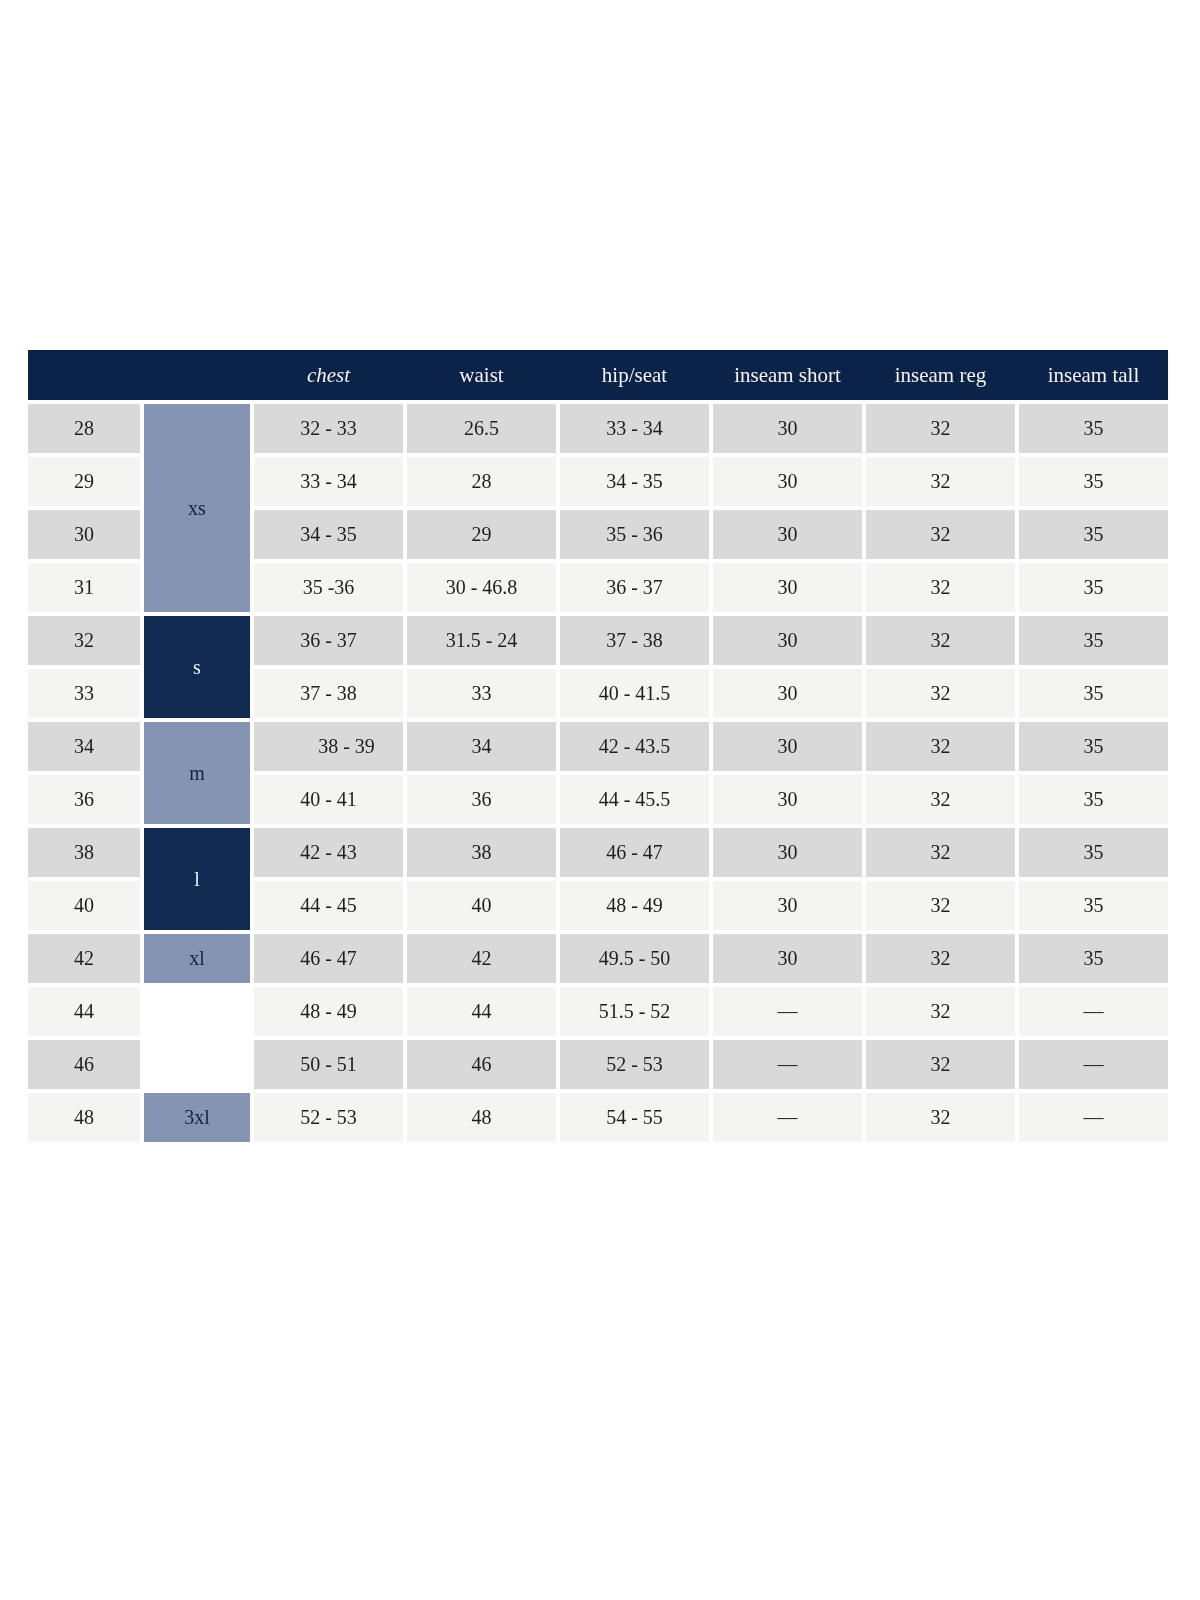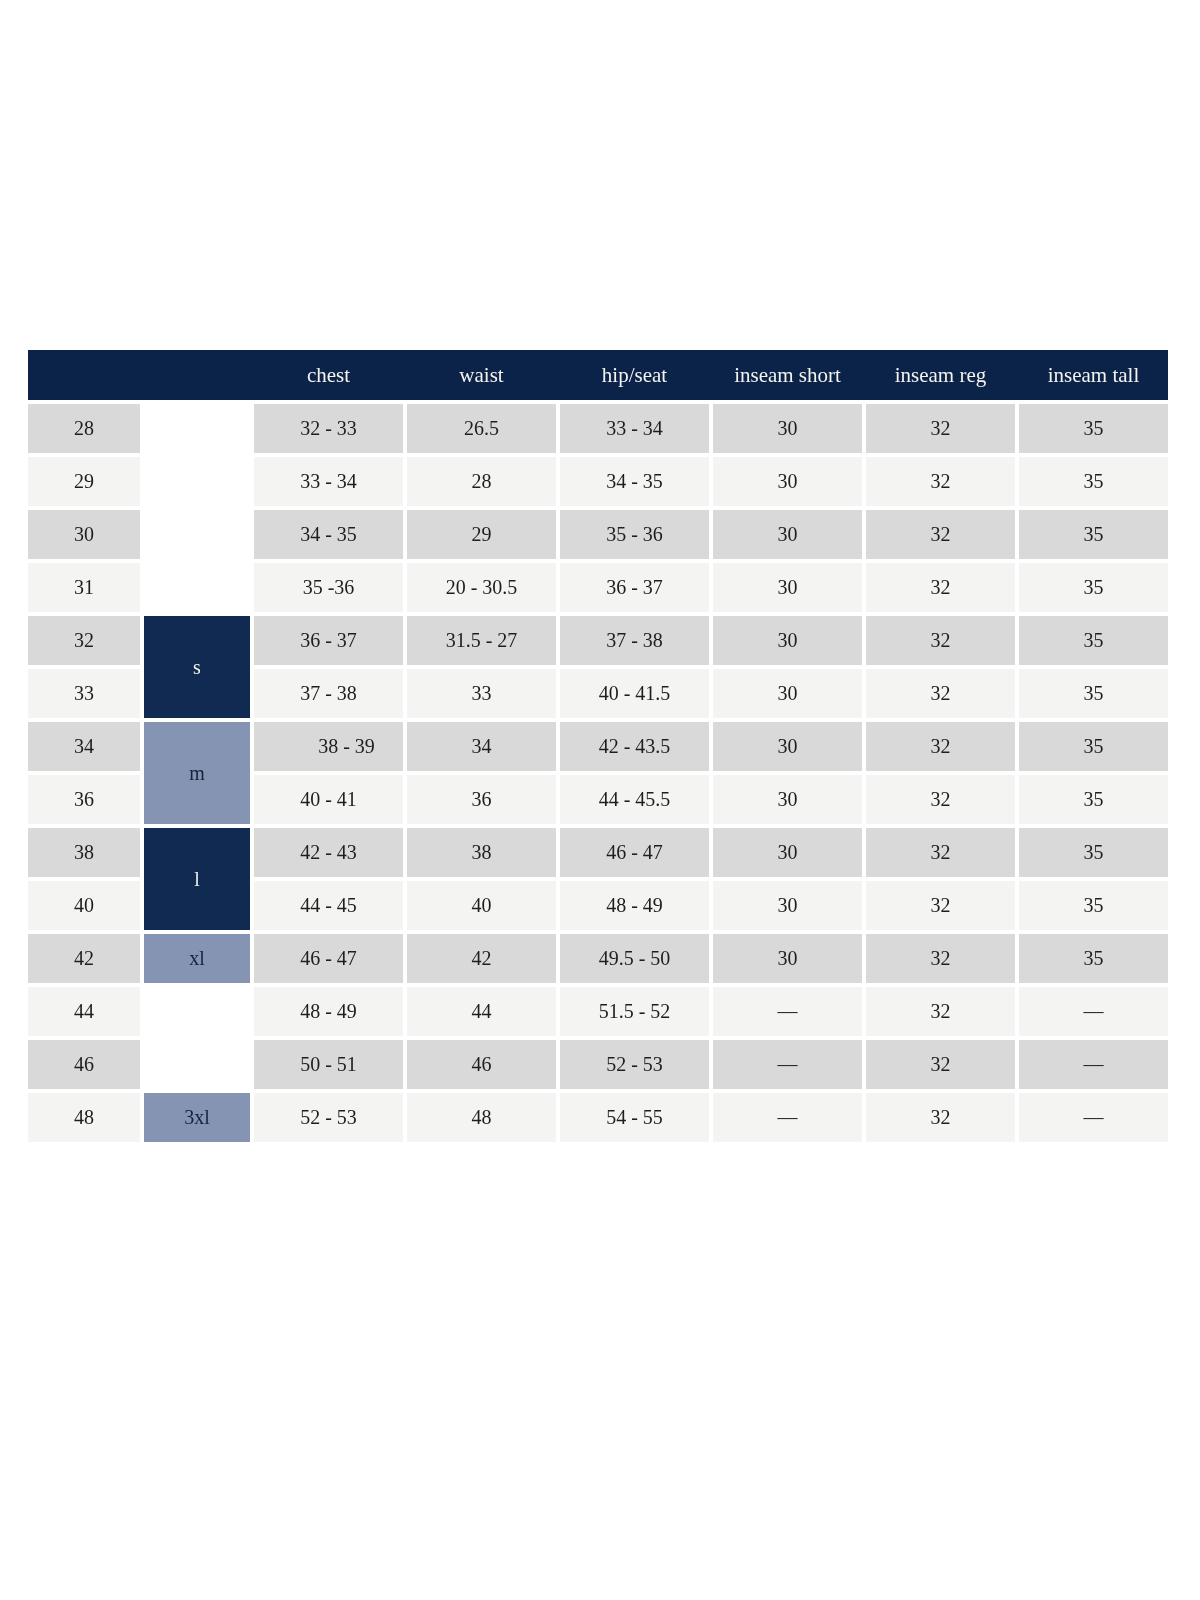--- a/index.html
+++ b/index.html
@@ -62,21 +62,21 @@
   }
   .group.navy  { background: var(--group-navy, #102a52); color: #f2f1ea; }
   .group.slate { background: var(--group-slate, #8494b2); color: #16233c; }
 </style>
 </head>
 <body>
 
 <div class="wrap">
   <div class="grid">
       <div class="header-bar"></div>
-      <div class="hcell" style="grid-column: 3;">chest</div>
+      <div class="hcell" style="grid-column: 3; font-style: italic;">chest</div>
       <div class="hcell" style="grid-column: 4;">waist</div>
       <div class="hcell" style="grid-column: 5;">hip/seat</div>
       <div class="hcell" style="grid-column: 6;">inseam short</div>
       <div class="hcell" style="grid-column: 7;">inseam reg</div>
       <div class="hcell" style="grid-column: 8;">inseam tall</div>
       <div class="cell row-dark" style="grid-area: 2 / 1;">28</div>
       <div class="cell row-dark" style="grid-area: 2 / 3;">32 - 33</div>
       <div class="cell row-dark" style="grid-area: 2 / 4;">26.5</div>
       <div class="cell row-dark" style="grid-area: 2 / 5;">33 - 34</div>
       <div class="cell row-dark" style="grid-area: 2 / 6;">30</div>
@@ -91,28 +91,28 @@
       <div class="cell row-light" style="grid-area: 3 / 8;">35</div>
       <div class="cell row-dark" style="grid-area: 4 / 1;">30</div>
       <div class="cell row-dark" style="grid-area: 4 / 3;">34 - 35</div>
       <div class="cell row-dark" style="grid-area: 4 / 4;">29</div>
       <div class="cell row-dark" style="grid-area: 4 / 5;">35 - 36</div>
       <div class="cell row-dark" style="grid-area: 4 / 6;">30</div>
       <div class="cell row-dark" style="grid-area: 4 / 7;">32</div>
       <div class="cell row-dark" style="grid-area: 4 / 8;">35</div>
       <div class="cell row-light" style="grid-area: 5 / 1;">31</div>
       <div class="cell row-light" style="grid-area: 5 / 3;">35 -36</div>
-      <div class="cell row-light" style="grid-area: 5 / 4;">20 - 30.5</div>
+      <div class="cell row-light" style="grid-area: 5 / 4;">30 - 46.8</div>
       <div class="cell row-light" style="grid-area: 5 / 5;">36 - 37</div>
       <div class="cell row-light" style="grid-area: 5 / 6;">30</div>
       <div class="cell row-light" style="grid-area: 5 / 7;">32</div>
       <div class="cell row-light" style="grid-area: 5 / 8;">35</div>
       <div class="cell row-dark" style="grid-area: 6 / 1;">32</div>
       <div class="cell row-dark" style="grid-area: 6 / 3;">36 - 37</div>
-      <div class="cell row-dark" style="grid-area: 6 / 4;">31.5 - 27</div>
+      <div class="cell row-dark" style="grid-area: 6 / 4;">31.5 - 24</div>
       <div class="cell row-dark" style="grid-area: 6 / 5;">37 - 38</div>
       <div class="cell row-dark" style="grid-area: 6 / 6;">30</div>
       <div class="cell row-dark" style="grid-area: 6 / 7;">32</div>
       <div class="cell row-dark" style="grid-area: 6 / 8;">35</div>
       <div class="cell row-light" style="grid-area: 7 / 1;">33</div>
       <div class="cell row-light" style="grid-area: 7 / 3;">37 - 38</div>
       <div class="cell row-light" style="grid-area: 7 / 4;">33</div>
       <div class="cell row-light" style="grid-area: 7 / 5;">40 - 41.5</div>
       <div class="cell row-light" style="grid-area: 7 / 6;">30</div>
       <div class="cell row-light" style="grid-area: 7 / 7;">32</div>
@@ -166,19 +166,20 @@
       <div class="cell row-dark" style="grid-area: 14 / 6;">—</div>
       <div class="cell row-dark" style="grid-area: 14 / 7;">32</div>
       <div class="cell row-dark" style="grid-area: 14 / 8;">—</div>
       <div class="cell row-light" style="grid-area: 15 / 1;">48</div>
       <div class="cell row-light" style="grid-area: 15 / 3;">52 - 53</div>
       <div class="cell row-light" style="grid-area: 15 / 4;">48</div>
       <div class="cell row-light" style="grid-area: 15 / 5;">54 - 55</div>
       <div class="cell row-light" style="grid-area: 15 / 6;">—</div>
       <div class="cell row-light" style="grid-area: 15 / 7;">32</div>
       <div class="cell row-light" style="grid-area: 15 / 8;">—</div>
+      <div class="group slate" style="grid-row: 2 / span 4;">xs</div>
       <div class="group navy" style="grid-row: 6 / span 2;">s</div>
       <div class="group slate" style="grid-row: 8 / span 2;">m</div>
       <div class="group navy" style="grid-row: 10 / span 2;">l</div>
       <div class="group slate" style="grid-row: 12 / span 1;">xl</div>
       <div class="group slate" style="grid-row: 15 / span 1;">3xl</div>
     </div>
 </div>
 
 </body></html>

